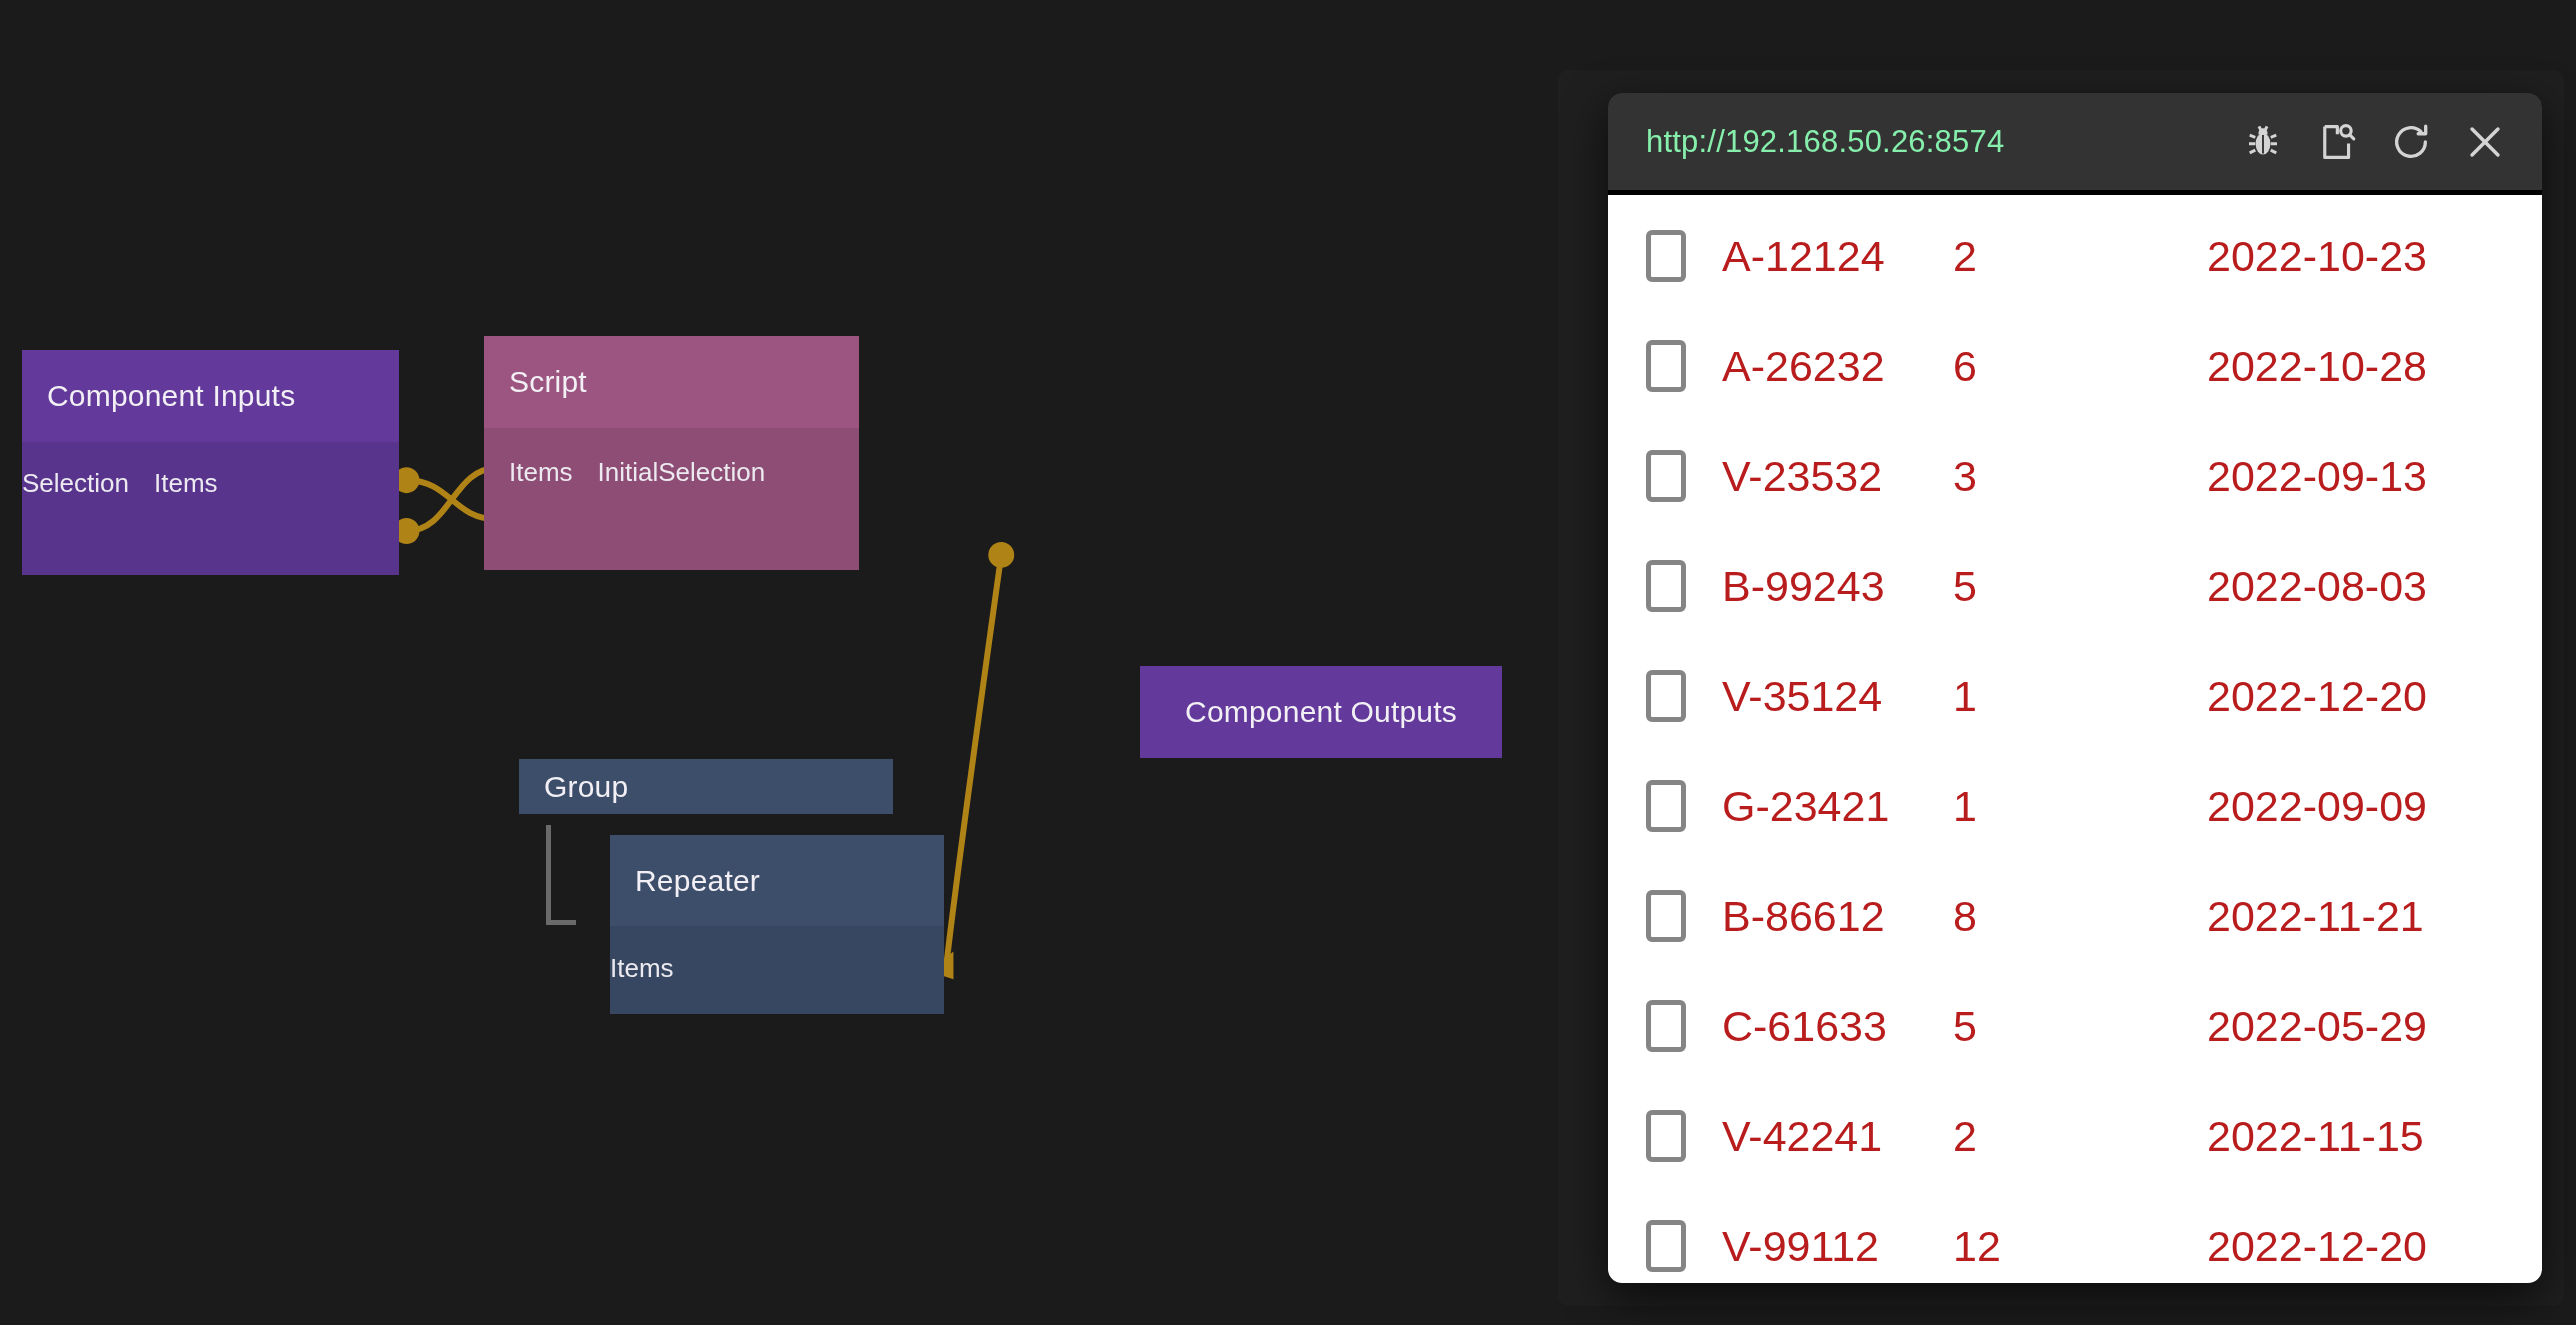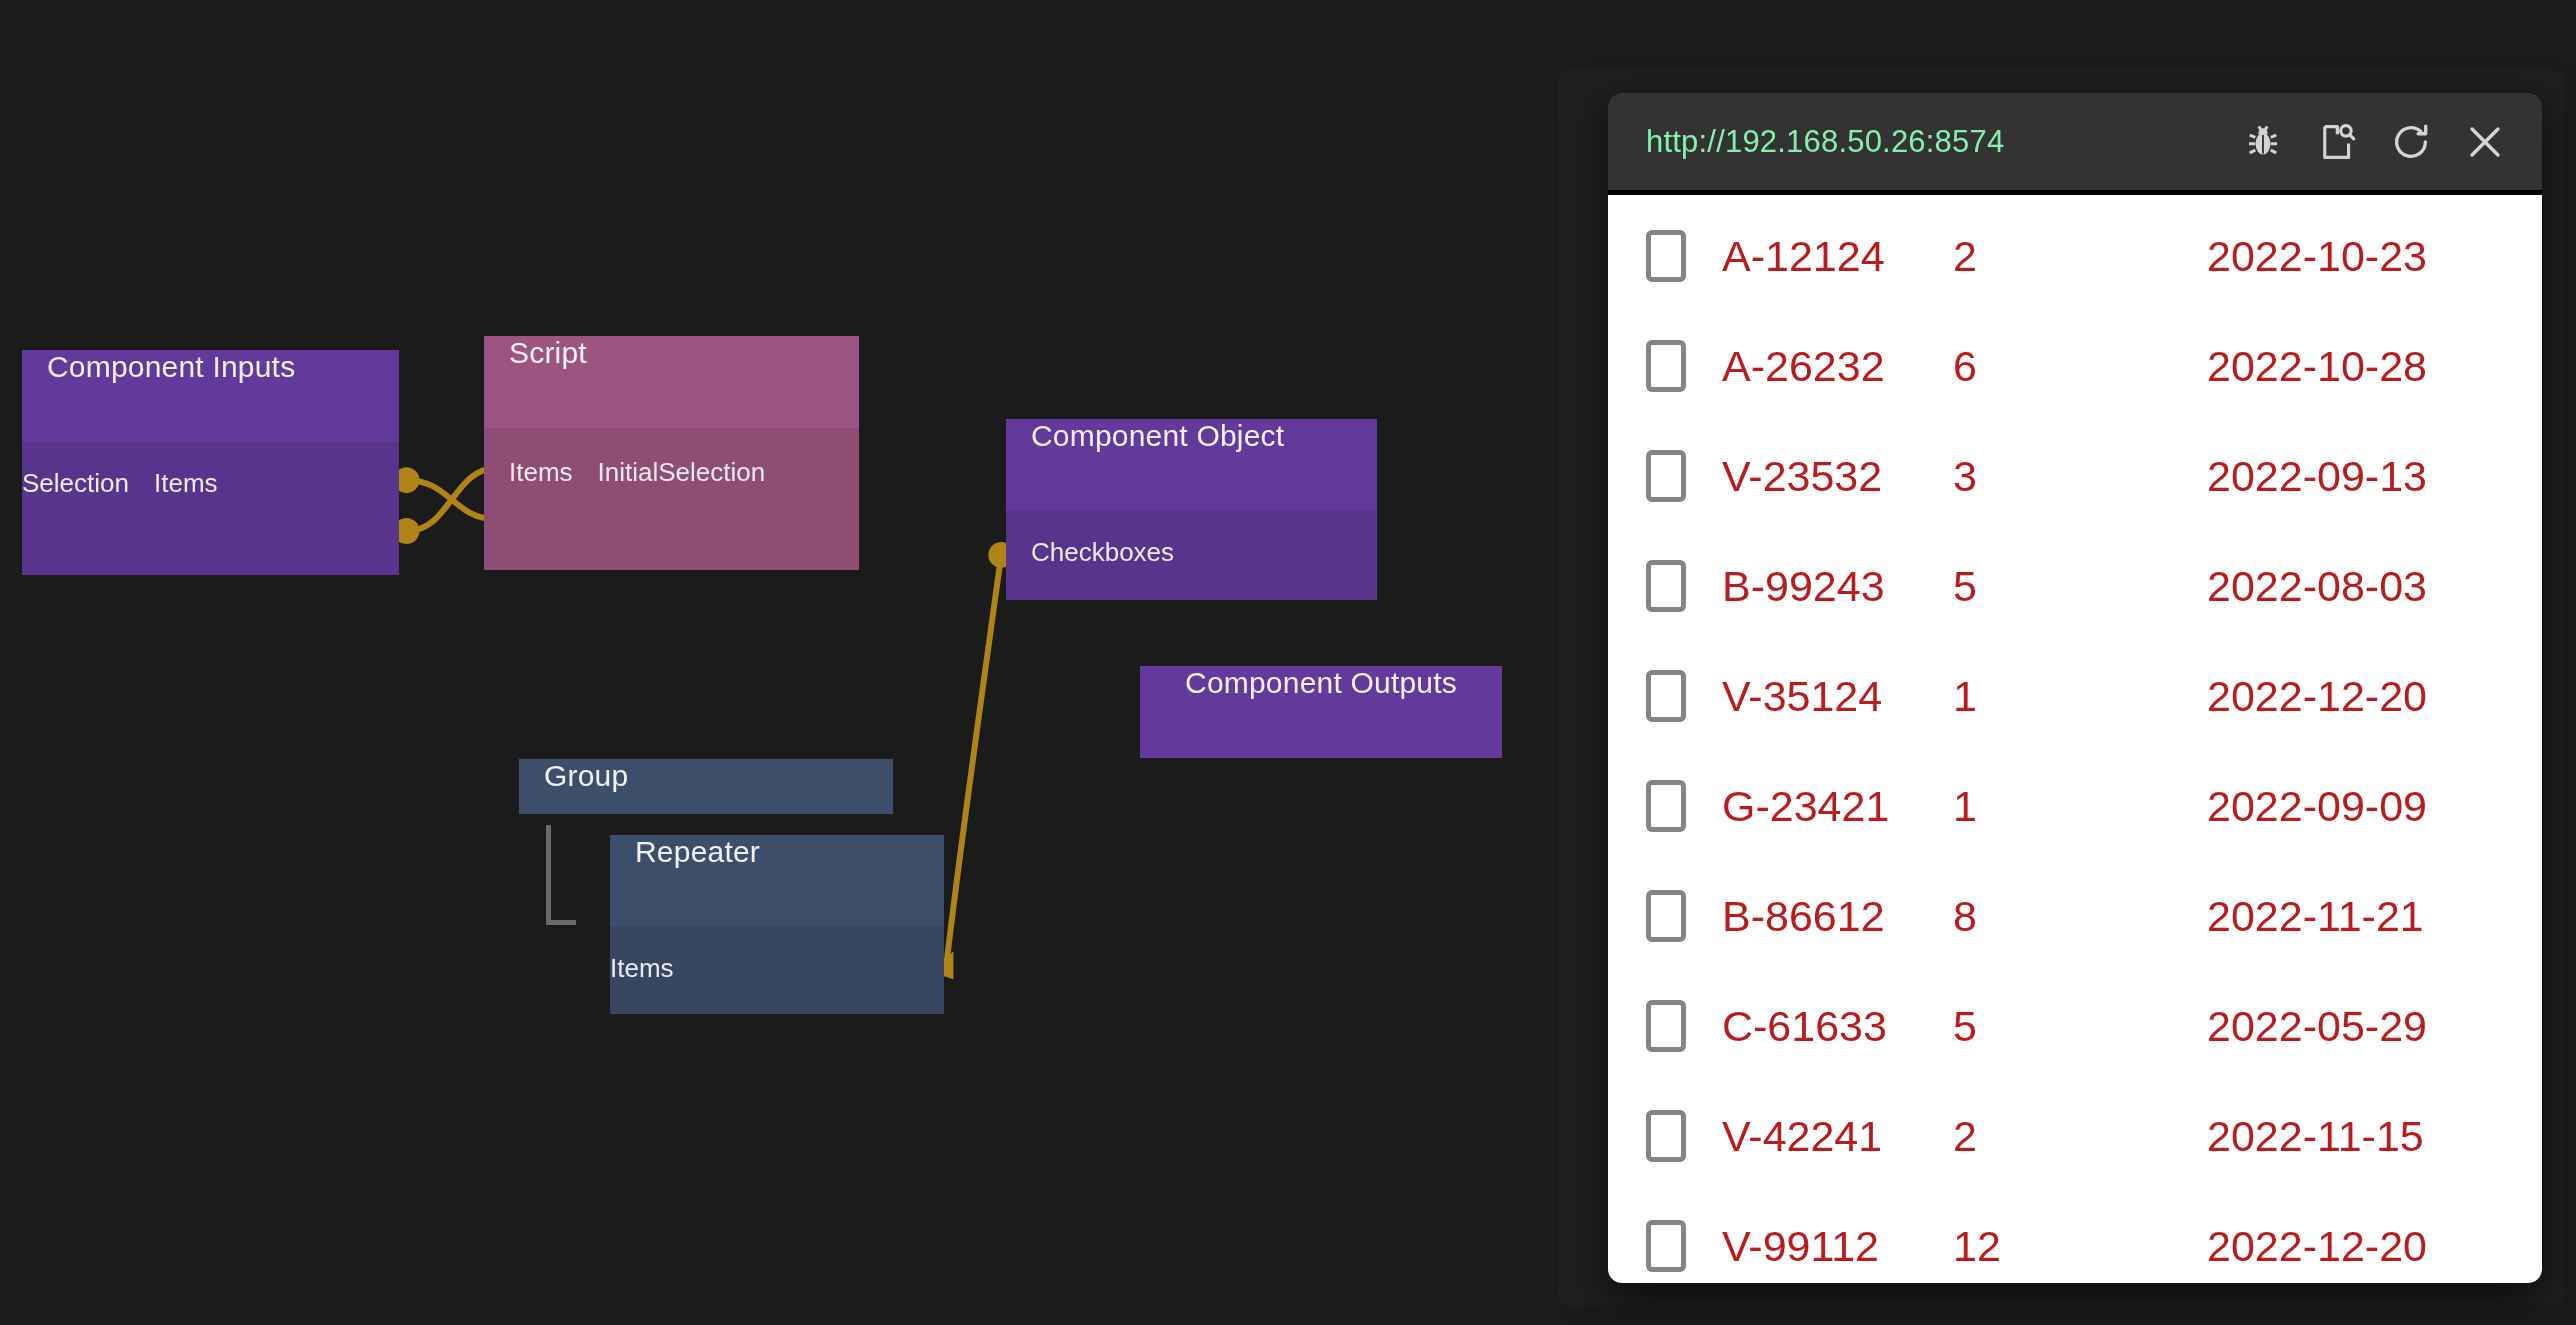--- a/index.html
+++ b/index.html
@@ -38,20 +38,21 @@
   }
 
   .node {
     position: absolute;
     display: flex;
     flex-direction: column;
   }
 
   .node-header {
     display: flex;
+    align-items: center;
     color: #f2f0f5;
     font-size: 30px;
     letter-spacing: 0.2px;
     padding-left: 25px;
   }
 
   .node-body {
     display: flex;
     flex-direction: row;
   }
@@ -228,30 +229,20 @@
       <div class="node-body" style="height:142px; padding-top:20px;">
         <div class="port-row in" style="height:48px;">
           <span>Items</span>
         </div>
         <div class="port-row in" style="height:48px;">
           <span>InitialSelection</span>
         </div>
       </div>
     </div>
 
-    <div class="node purple" style="left:1006px; top:419px; width:371px; height:181px;">
-      <div class="node-header" style="height:92px;">
-        <span>Component Object</span>
-      </div>
-      <div class="node-body" style="height:90px; padding-top:18px;">
-        <div class="port-row in" style="height:48px;">
-          <span>Checkboxes</span>
-        </div>
-      </div>
-    </div>
 
     <div class="node purple" style="left:1128px; top:666px; width:374px; height:92px;">
       <div class="node-header" style="height:92px; padding-left:0; justify-content:center;margin-left:12px;">
         <span>Component Outputs</span>
       </div>
     </div>
 
     <div class="node blue" style="left:519px; top:722px; width:374px; height:92px;">
       <div class="node-header" style="height:108px;margin-top:37px;">
         <span>Group</span>

